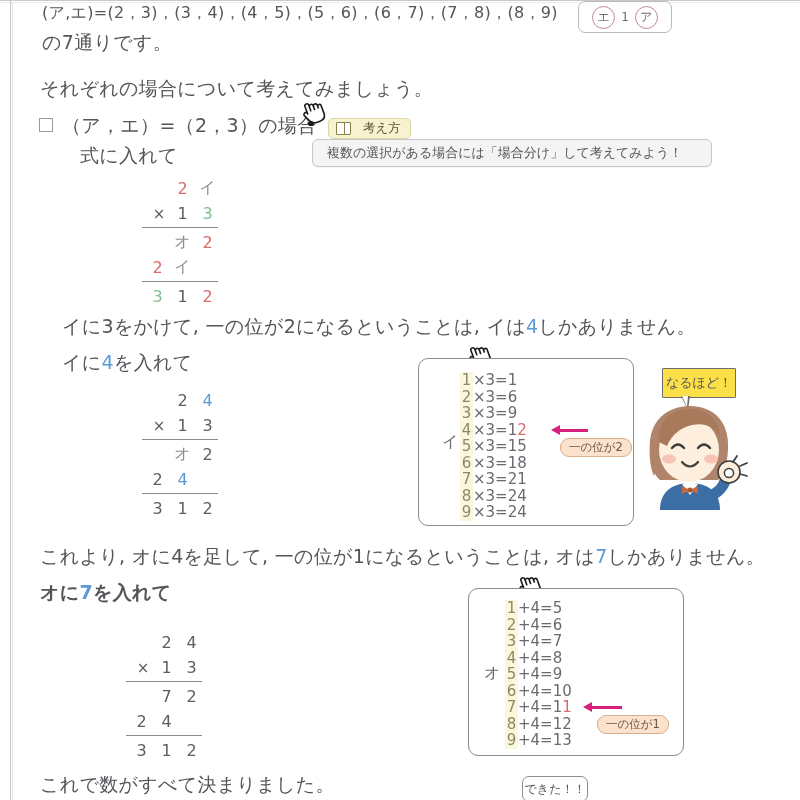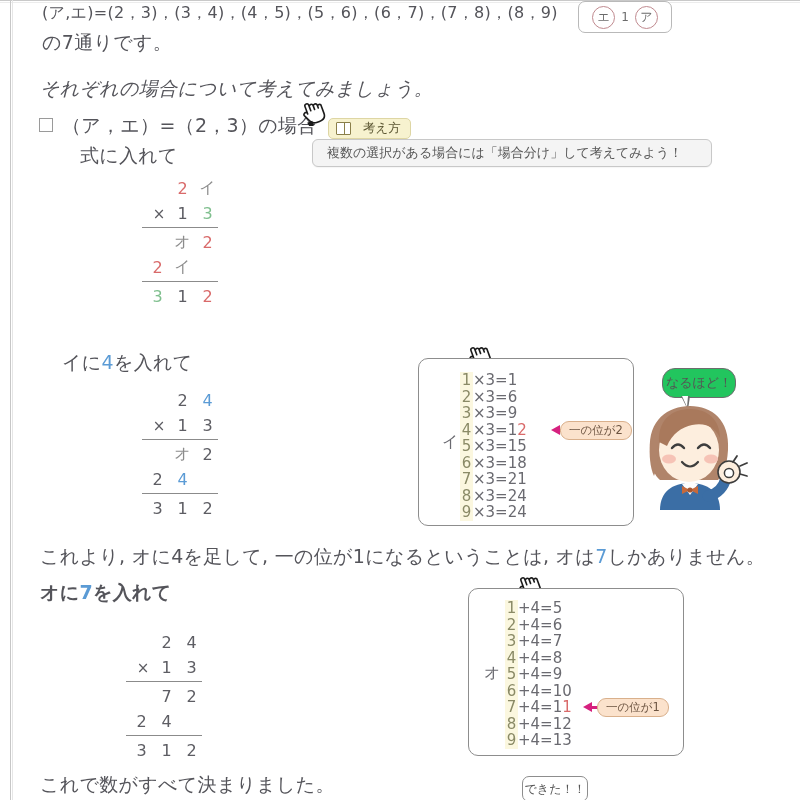--- a/index.html
+++ b/index.html
@@ -77,26 +77,26 @@
 
   
   .parrow{position:absolute;height:3px;background:#d6217f;}
   .parrow:after{
     content:"";position:absolute;left:-9px;top:-4px;
     border-top:5.5px solid transparent;border-bottom:5.5px solid transparent;
     border-right:9px solid #d6217f;
   }
   .ptag{
     position:absolute;background:#fbe2cc;border:1px solid #d9b08c;border-radius:9px;
-    height:17px;display:flex;align-items:center;padding:0 8px;font-size:11.5px;color:#6b5340;
+    height:17px;display:flex;align-items:center;padding:0 8px;font-size:11.5px;color:#6b5340;margin-top:17px;
   }
 
   
   .bubble{
-    position:absolute;border:1.5px solid #6d6d6d;border-radius:13px;background:#22c55e;
+    position:absolute;border:1.5px solid #6d6d6d;border-radius:1px;background:#fde047;
     display:flex;align-items:center;justify-content:center;font-size:13px;color:#555;
   }
   .bubble .tail{
     position:absolute;left:18px;bottom:-13px;width:0;height:0;
     border-left:7px solid transparent;border-right:2px solid transparent;border-top:14px solid #6d6d6d;
   }
   .bubble .tail-i{
     position:absolute;left:19px;bottom:-10px;width:0;height:0;
     border-left:5px solid transparent;border-right:1px solid transparent;border-top:11px solid #fff;
   }
@@ -121,21 +121,21 @@
   <div class="tx" style="left:42px;top:3px;font-size:16px;">(ア,エ)=(2，3)，(3，4)，(4，5)，(5，6)，(6，7)，(7，8)，(8，9)</div>
 
   <div class="chip" style="left:578px;top:1px;width:92px;height:30px;">
     <span class="circ">エ</span>
     <span class="chipnum">1</span>
     <span class="circ">ア</span>
   </div>
 
   <div class="tx" style="left:42px;top:30px;">の7通りです。</div>
 
-  <div class="tx" style="left:40px;top:76px;font-style:italic;">それぞれの場合について考えてみましょう。</div>
+  <div class="tx" style="left:40px;top:76px;">それぞれの場合について考えてみましょう。</div>
 
   <div class="sqbox" style="left:39px;top:118px;"></div>
   <div class="tx" style="left:62px;top:113px;">（ア，エ）=（2，3）の場合</div>
   <div class="tx" style="left:80px;top:143px;">式に入れて</div>
 
   <div class="hand" style="left:300px;top:96px;">
     <svg viewBox="0 0 26 30" width="26" height="30">
       <g transform="rotate(-20 13 15)">
         <path d="M7 16 L7 8 a2 2 0 0 1 4 0 l0 6 0 -4 a2 2 0 0 1 4 0 l0 4 0 -3 a2 2 0 0 1 4 0 l0 3 0 -2 a2 2 0 0 1 3.5 0 l0 9 c0 4 -3 6 -7 6 l-3 0 c-3 0 -5 -2 -6 -4 l-3 -6 a2 2 0 0 1 3.5 -2 z" fill="#fff" stroke="#1b1b1b" stroke-width="1.6" stroke-linejoin="round"></path>
         <path d="M3.5 24 L9 24 L9 29 L4.5 29 z" fill="#1b1b1b"></path>
@@ -173,20 +173,21 @@
       <div class="cell gray">イ</div>
     </div>
     <div class="bar" style="width:76px;margin-left:22px;"></div>
     <div class="crow">
       <div class="cell green">3</div>
       <div class="cell">1</div>
       <div class="cell red">2</div>
     </div>
   </div>
 
+  <div class="tx" style="left:62px;top:314px;"><span>イに3をかけて, 一の位が2になるということは, イは</span><span class="blue">4</span><span>しかありません。</span></div>
 
   <div class="tx" style="left:62px;top:350px;"><span>イに</span><span class="blue">4</span><span>を入れて</span></div>
 
   <div class="hand" style="left:466px;top:340px;">
     <svg viewBox="0 0 26 30" width="26" height="30">
       <g transform="rotate(-20 13 15)">
         <path d="M7 16 L7 8 a2 2 0 0 1 4 0 l0 6 0 -4 a2 2 0 0 1 4 0 l0 4 0 -3 a2 2 0 0 1 4 0 l0 3 0 -2 a2 2 0 0 1 3.5 0 l0 9 c0 4 -3 6 -7 6 l-3 0 c-3 0 -5 -2 -6 -4 l-3 -6 a2 2 0 0 1 3.5 -2 z" fill="#fff" stroke="#1b1b1b" stroke-width="1.6" stroke-linejoin="round"></path>
         <path d="M3.5 24 L9 24 L9 29 L4.5 29 z" fill="#1b1b1b"></path>
       </g>
     </svg>

